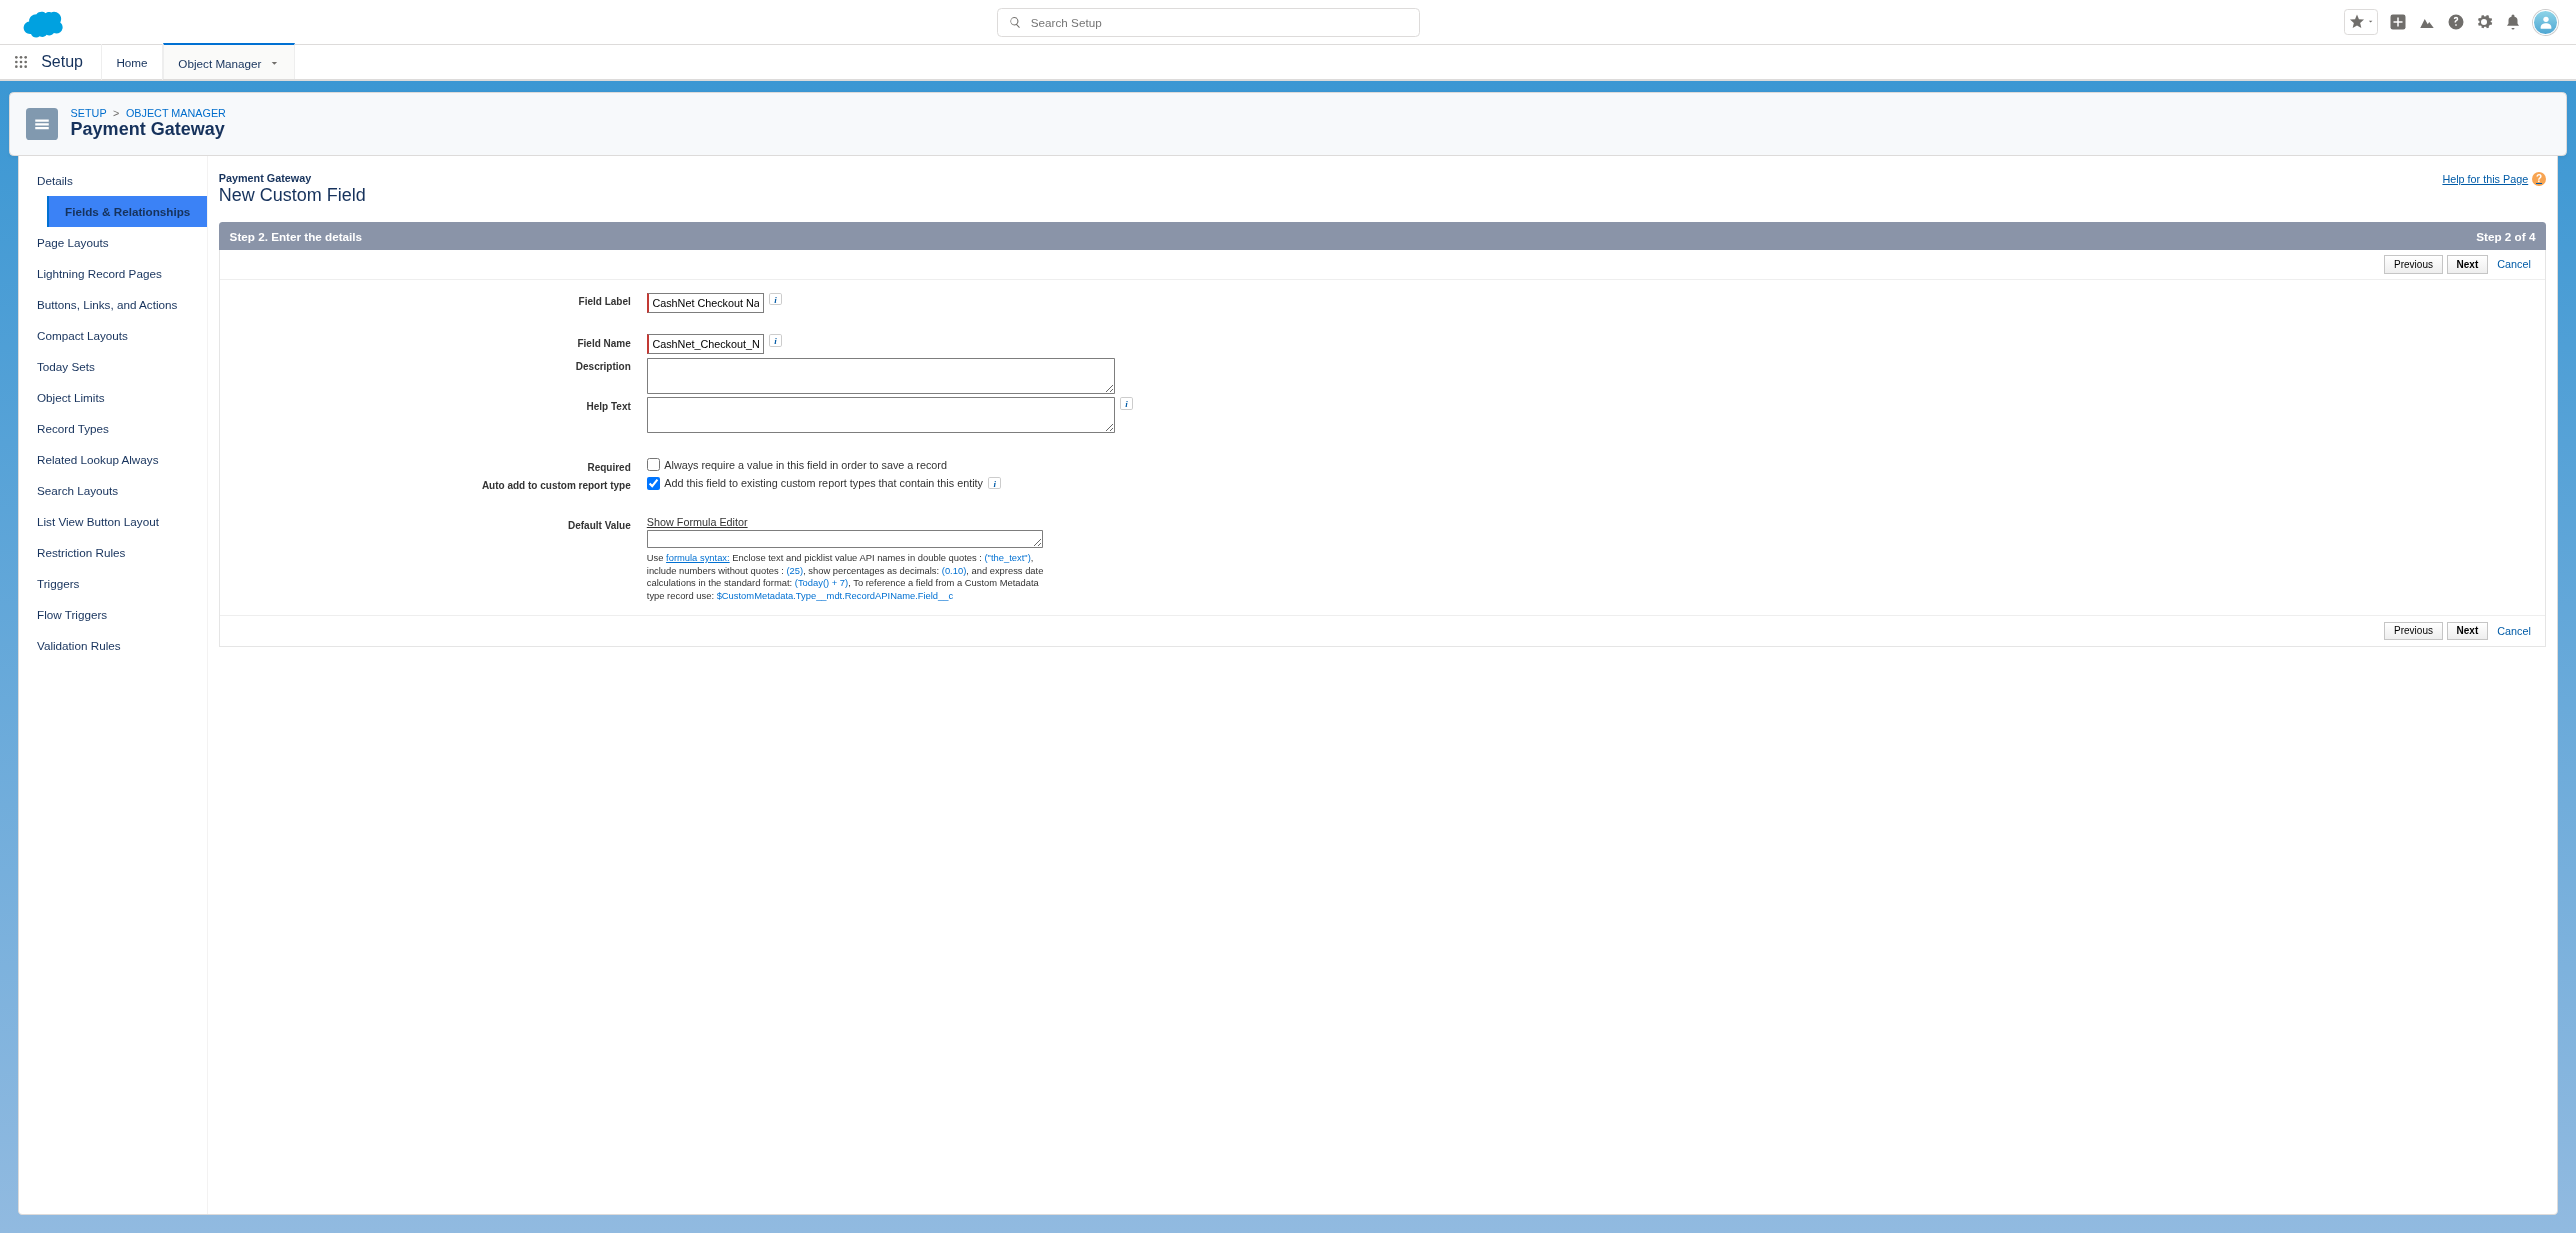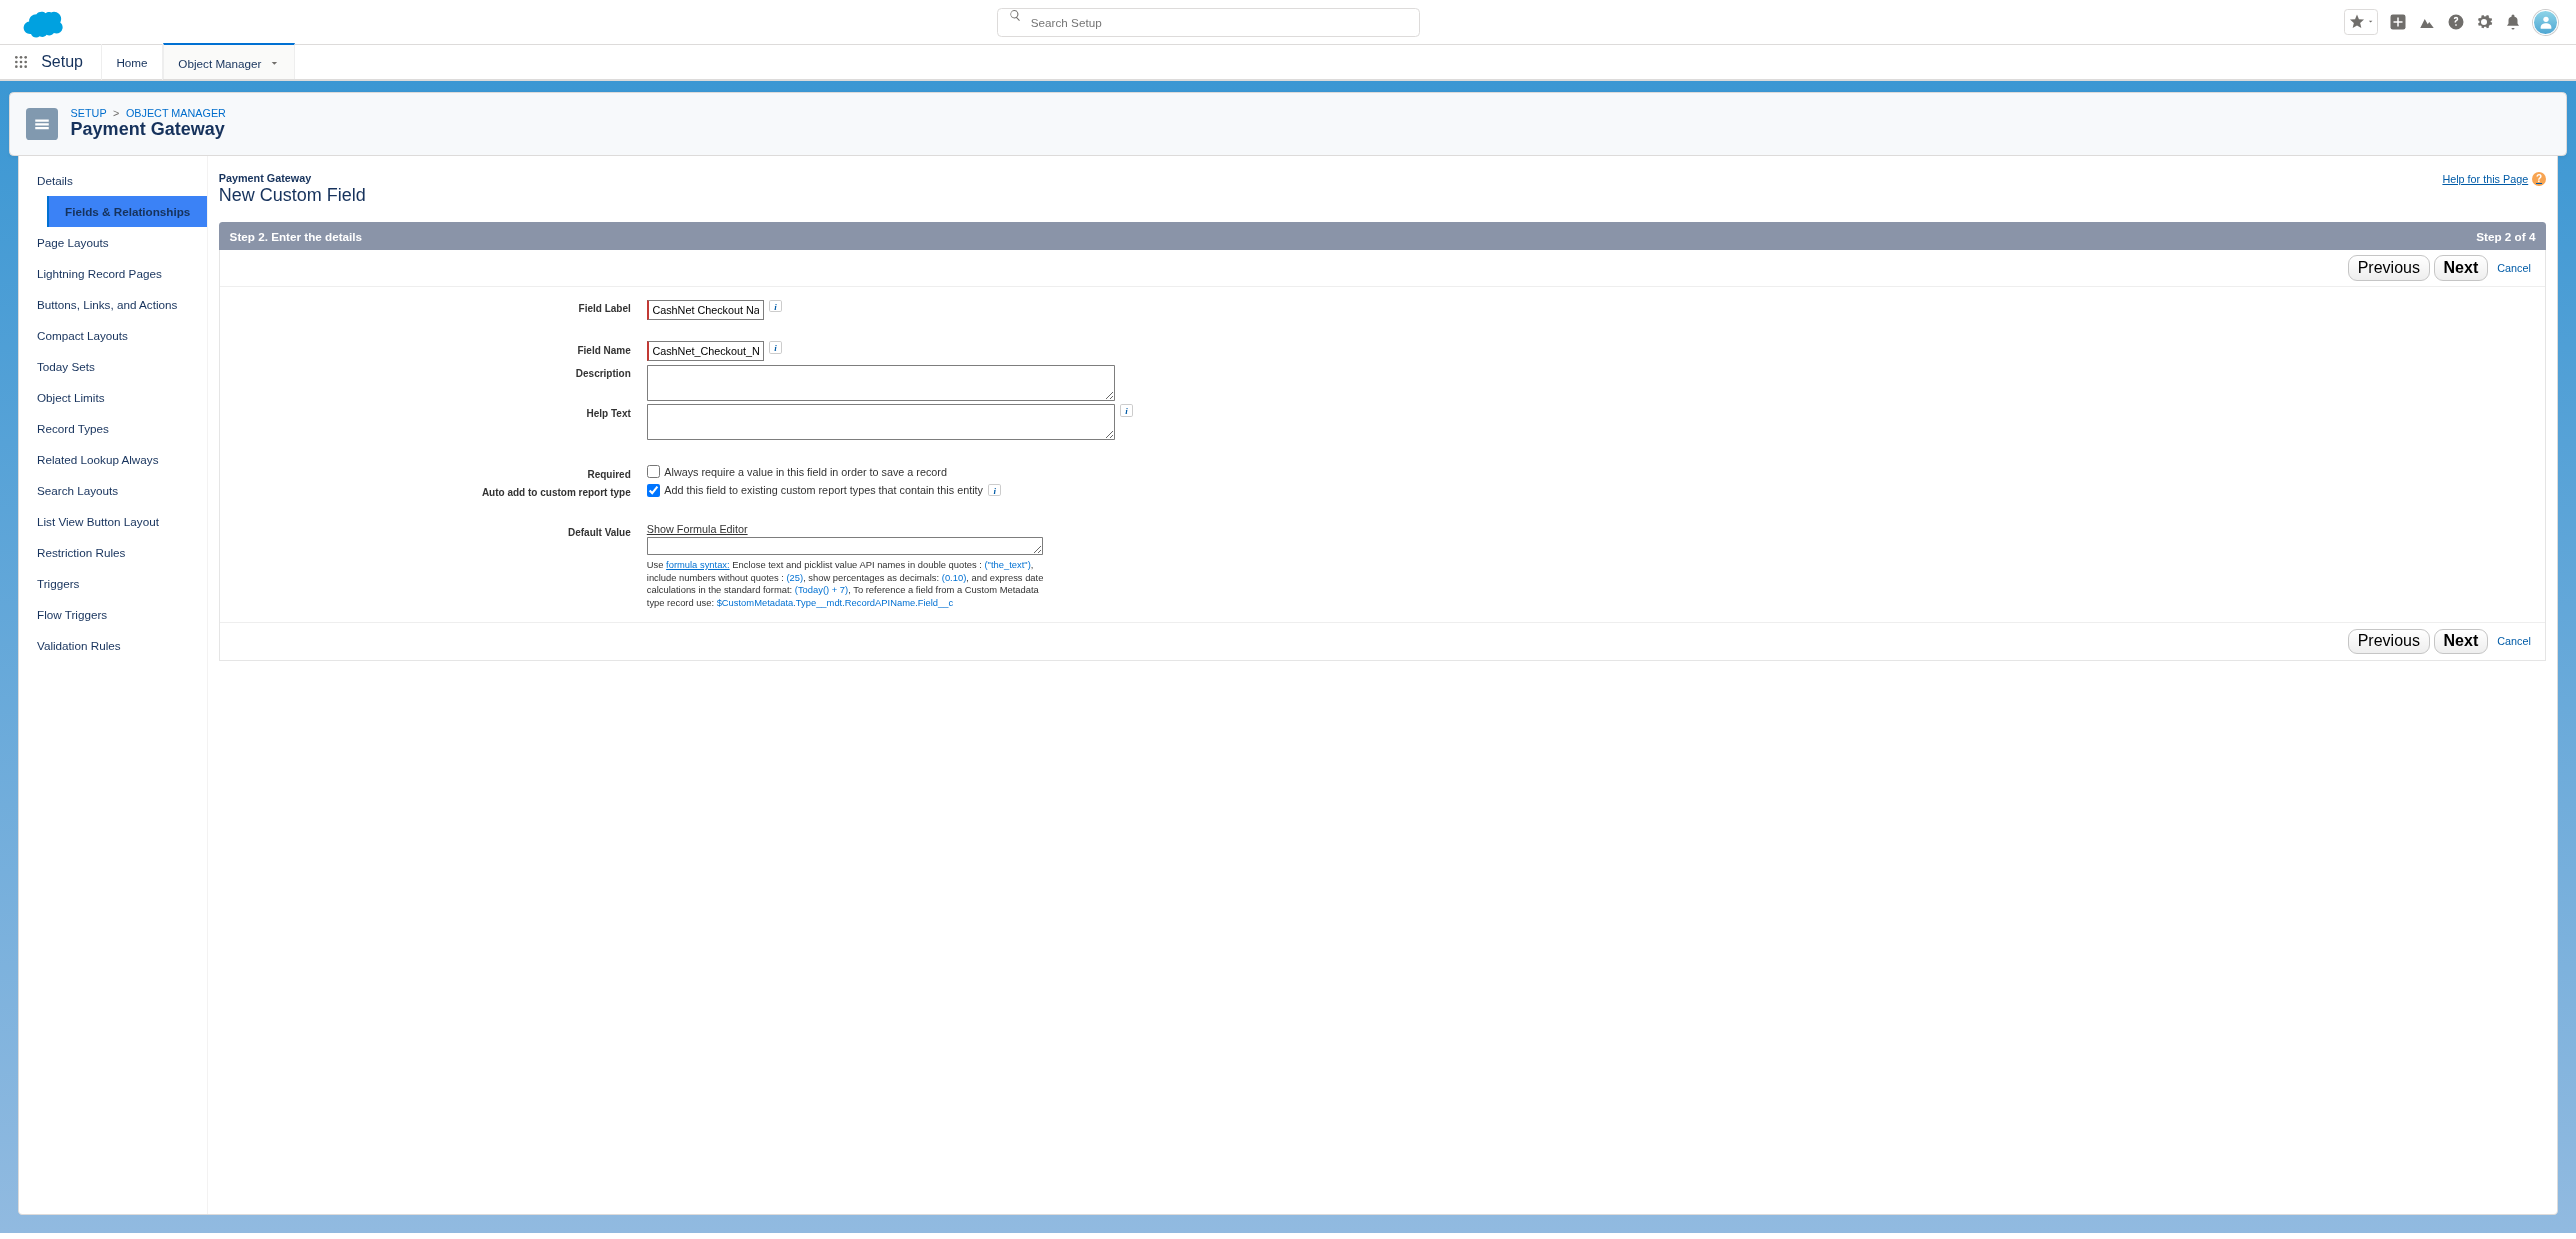--- a/index.html
+++ b/index.html
@@ -2,21 +2,21 @@
 <html style="font-size:14.4px"><head>
 <meta charset="utf-8">
 <style>
   * { box-sizing: border-box; margin: 0; padding: 0; }
   body { font-family: -apple-system, BlinkMacSystemFont, "Segoe UI", sans-serif; background: #fff; color: #16325c; font-size: 11.7px; }
   
   
   .top-header { height: 45px; border-bottom: 0.9px solid #dddbda; display: flex; align-items: center; padding: 0 9px; background: #fff; }
   .sf-logo { width: 47px; height: 32px; margin: 0 9px; }
   .search-wrap { flex: 1; display: flex; justify-content: center; }
-  .search-box { width: 423px; height: 29px; border: 0.9px solid #dddbda; border-radius: 4.5px; display: flex; padding: 0 10.8px; background: #fff; color: #706e6b; }
+  .search-box { width: 423px; height: 29px; border: 0.9px solid #dddbda; border-radius: 4.5px; display: flex; align-items: center; padding: 0 10.8px; background: #fff; color: #706e6b; }
   .search-box input { border: none; outline: none; flex: 1; font-size: 11.7px; margin-left: 9px; color: #706e6b; background: transparent; }
   .search-icon { width: 12.6px; height: 12.6px; fill: #706e6b; }
   .header-right { display: flex; align-items: center; gap: 10.8px; padding-right: 9px; }
   .header-icon { width: 18px; height: 18px; fill: #706e6b; cursor: pointer; }
   .header-icon-box { display:inline-flex; align-items: center; justify-content:center; border:0.9px solid #dddbda; border-radius:3.6px; padding:2.7px; }
   .avatar { width: 25px; height: 25px; border-radius: 50%; background: linear-gradient(#8ed4e8,#4fa7d3); border: 1.8px solid #fff; box-shadow: 0 0 0 0.9px #ccc; display:flex; align-items:center; justify-content:center;}
   
   
   .nav-bar { height: 36px; border-bottom: 2.7px solid #dddbda; display: flex; align-items: center; background: #fff; }
   .waffle { padding: 0 12.6px; display: flex; align-items: center; color: #706e6b; cursor: pointer; }
@@ -47,21 +47,21 @@
   
   .content { flex: 1; padding: 16px 10.8px 21.6px 10.8px; }
   .obj-sub { font-size: 10.8px; color: #16325c; margin-bottom: 1.8px; font-weight:600;}
   .obj-heading { font-size: 18px; color: #16325c; font-weight: 400; }
   .help-link { float: right; font-size: 10.8px; color: #015ba7; display:flex;align-items:center;gap:3.6px;}
   .help-icon { width:14.4px;height:14.4px;border-radius:50%;background:#f7a452;display:inline-flex;align-items:center;justify-content:center;color:#fff;font-size:10px;font-weight:bold;}
   
   .step-bar { background: #8a94a8; color: #fff; font-size: 11.7px; font-weight: 700; padding: 7.2px 10.8px; display:flex; justify-content:space-between; border-radius: 3.6px 3.6px 0 0; margin-top: 16px; gap: 16px;}
   .panel { border: 0.9px solid #e5e5e5; border-top: none; background:#fff; }
   .btn-row { text-align: right; padding: 5.4px 9px; display:flex; gap:3.6px; justify-content:flex-end;}
-  .btn { border: 0.9px solid #c5c5c5; padding: 2.7px 9px; font-size: 16px; border-radius: 9px; cursor: pointer; background: linear-gradient(#fff,#eee); }
+  .btn { border: 0.9px solid #c5c5c5; padding: 2.7px 9px; font-size: 10px; border-radius: 0; cursor: pointer; background: linear-gradient(#fff,#eee); }
   .btn.primary { font-weight: 700; }
   .cancel-link { color:#015ba7; font-size:10.8px; padding:2.7px 5.4px; cursor:pointer; border:0; background:none;}
   
   .form-area { border-top: 0.9px solid #eee; border-bottom: 0.9px solid #eee; padding: 9px 0;}
   .form-row { display: flex; margin: 3.6px 0; }
   .form-label { width: 427px; text-align: right; padding-right: 16px; font-size: 10px; color: #333; padding-top: 3.6px; font-weight:600;}
   .form-ctrl { flex: 1; display:flex; align-items:flex-start; gap:5.4px;}
   .txt { border: 1.8px solid #7d7d7d; border-left: 2.7px solid #c23934; font-size: 10.8px; padding: 1.8px 3.6px; width: 117px; height: 20px; }
   textarea.ta { border: 0.9px solid #7d7d7d; border-radius: 0.9px; width: 468px; height: 36px; font-family: inherit; font-size:10.8px; padding:2.7px;}
   textarea.ta.small { width:396px; height:18px;}

